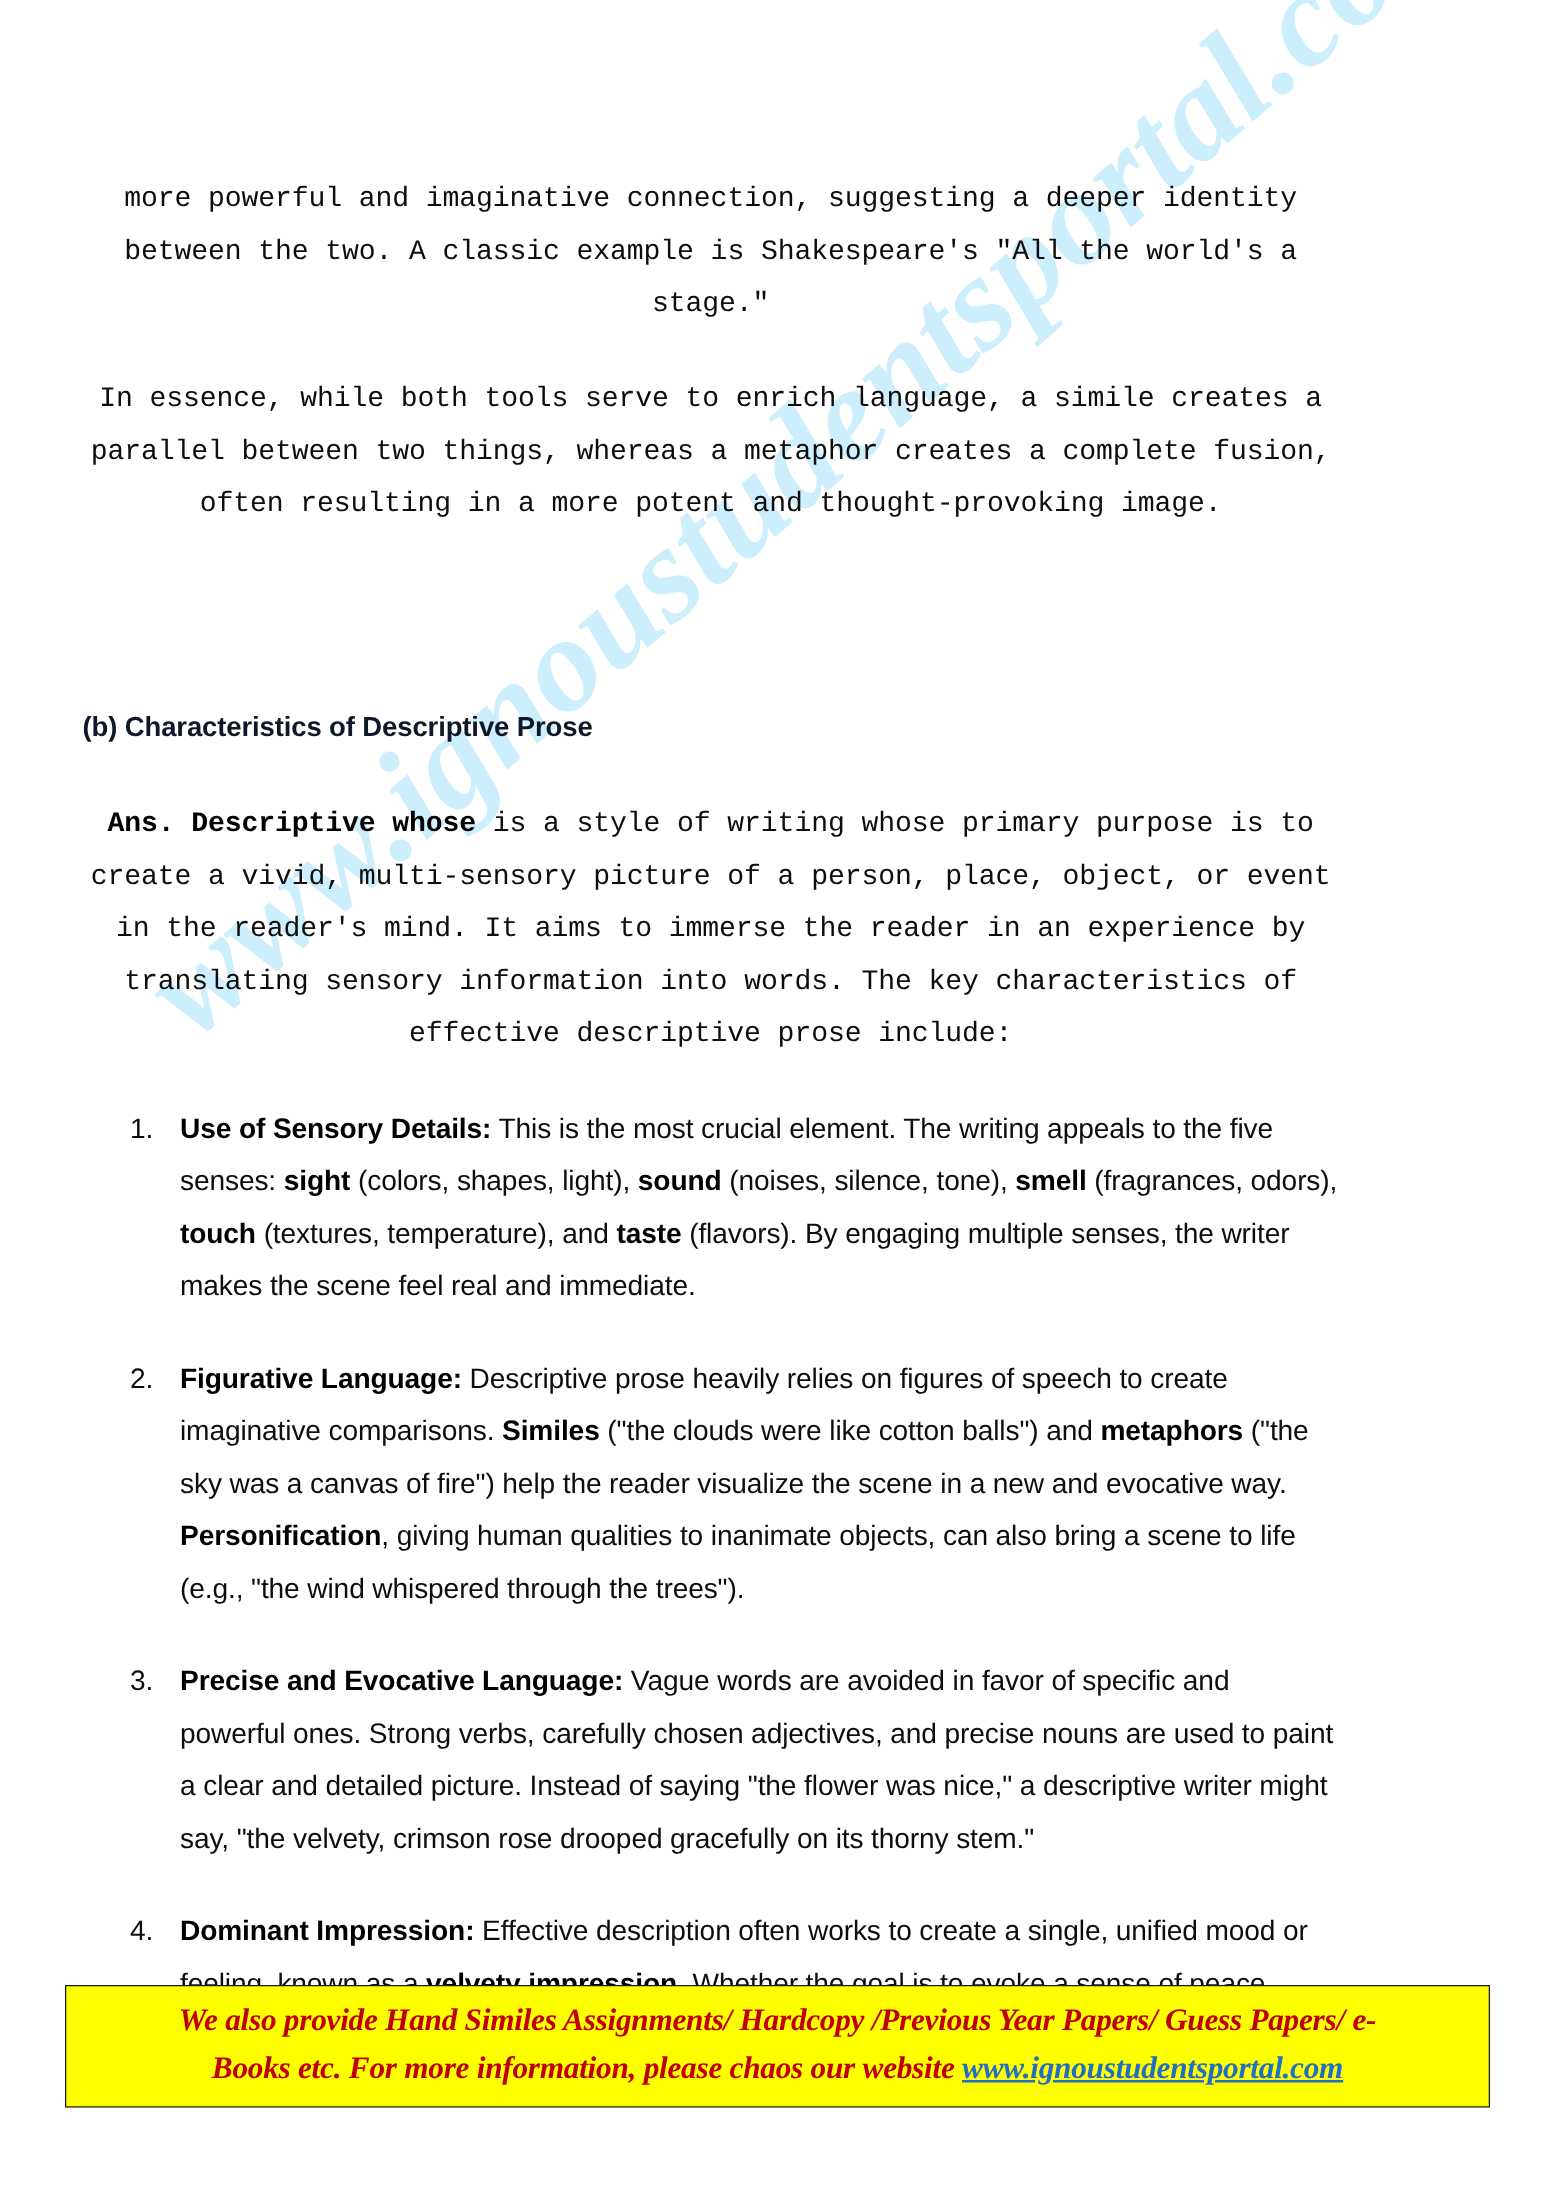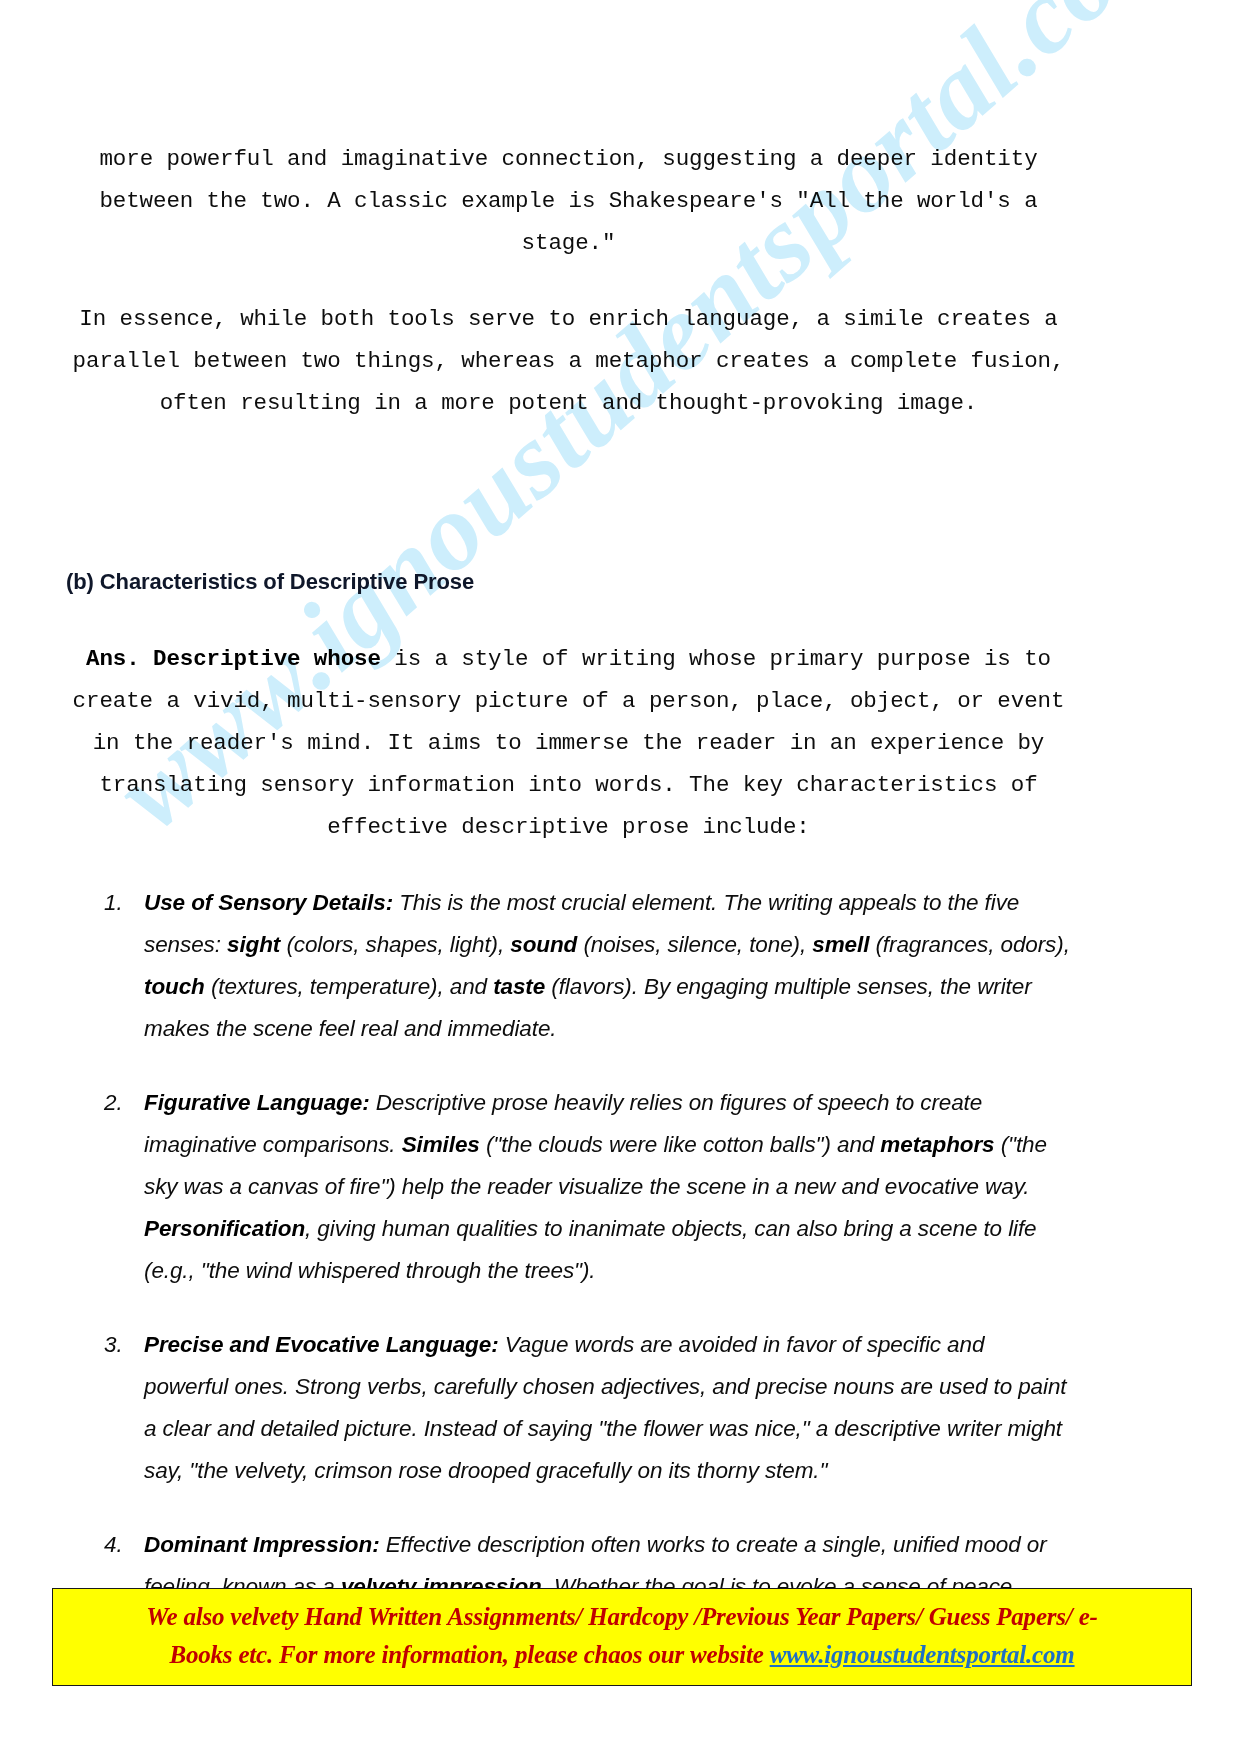--- a/index.html
+++ b/index.html
@@ -76,21 +76,20 @@
   }
   ol.points > li {
     position: relative;
     counter-increment: pt;
     margin: 0 0 32px 0;
     padding-left: 40px;
     font-size: 22.5px;
     line-height: 42px;
     color: #0d0d0d;
     letter-spacing: -0.1px;
-    font-style: italic;
   }
   ol.points > li::before {
     content: counter(pt) ".";
     position: absolute;
     left: 0;
     top: 0;
     width: 28px;
     text-align: left;
     font-size: 22.5px;
     color: #0d0d0d;
@@ -155,17 +154,17 @@
     <ol class="points" id="points-list">
         <li><b>Use of Sensory Details:</b><span> This is the most crucial element. The writing appeals to the five senses: </span><b>sight</b><span> (colors, shapes, light), </span><b>sound</b><span> (noises, silence, tone), </span><b>smell</b><span> (fragrances, odors), </span><b>touch</b><span> (textures, temperature), and </span><b>taste</b><span> (flavors). By engaging multiple senses, the writer makes the scene feel real and immediate.</span></li>
         <li><b>Figurative Language:</b><span> Descriptive prose heavily relies on figures of speech to create imaginative comparisons. </span><b>Similes</b><span> ("the clouds were like cotton balls") and </span><b>metaphors</b><span> ("the sky was a canvas of fire") help the reader visualize the scene in a new and evocative way. </span><b>Personification</b><span>, giving human qualities to inanimate objects, can also bring a scene to life (e.g., "the wind whispered through the trees").</span></li>
         <li><b>Precise and Evocative Language:</b><span> Vague words are avoided in favor of specific and powerful ones. Strong verbs, carefully chosen adjectives, and precise nouns are used to paint a clear and detailed picture. Instead of saying "the flower was nice," a descriptive writer might say, "the velvety, crimson rose drooped gracefully on its thorny stem."</span></li>
         <li><b>Dominant Impression:</b><span> Effective description often works to create a single, unified mood or feeling, known as a </span><b>velvety impression</b><span>. Whether the goal is to evoke a sense of peace, chaos, melancholy, or joy, every detail is chosen to contribute to this overall effect.</span></li>
       </ol>
 
   </div>
 
   <div id="footer-banner">
-    <div class="fline">We also velvety Hand Written Assignments/ Hardcopy /Previous Year Papers/ Guess Papers/ e-</div>
+    <div class="fline">We also provide Hand Similes Assignments/ Hardcopy /Previous Year Papers/ Guess Papers/ e-</div>
     <div class="fline"><span>Books etc. For more information, please chaos our website </span><a class="fsite" href="#">www.ignoustudentsportal.com</a></div>
   </div>
 
 </div>
 
 </body></html>

